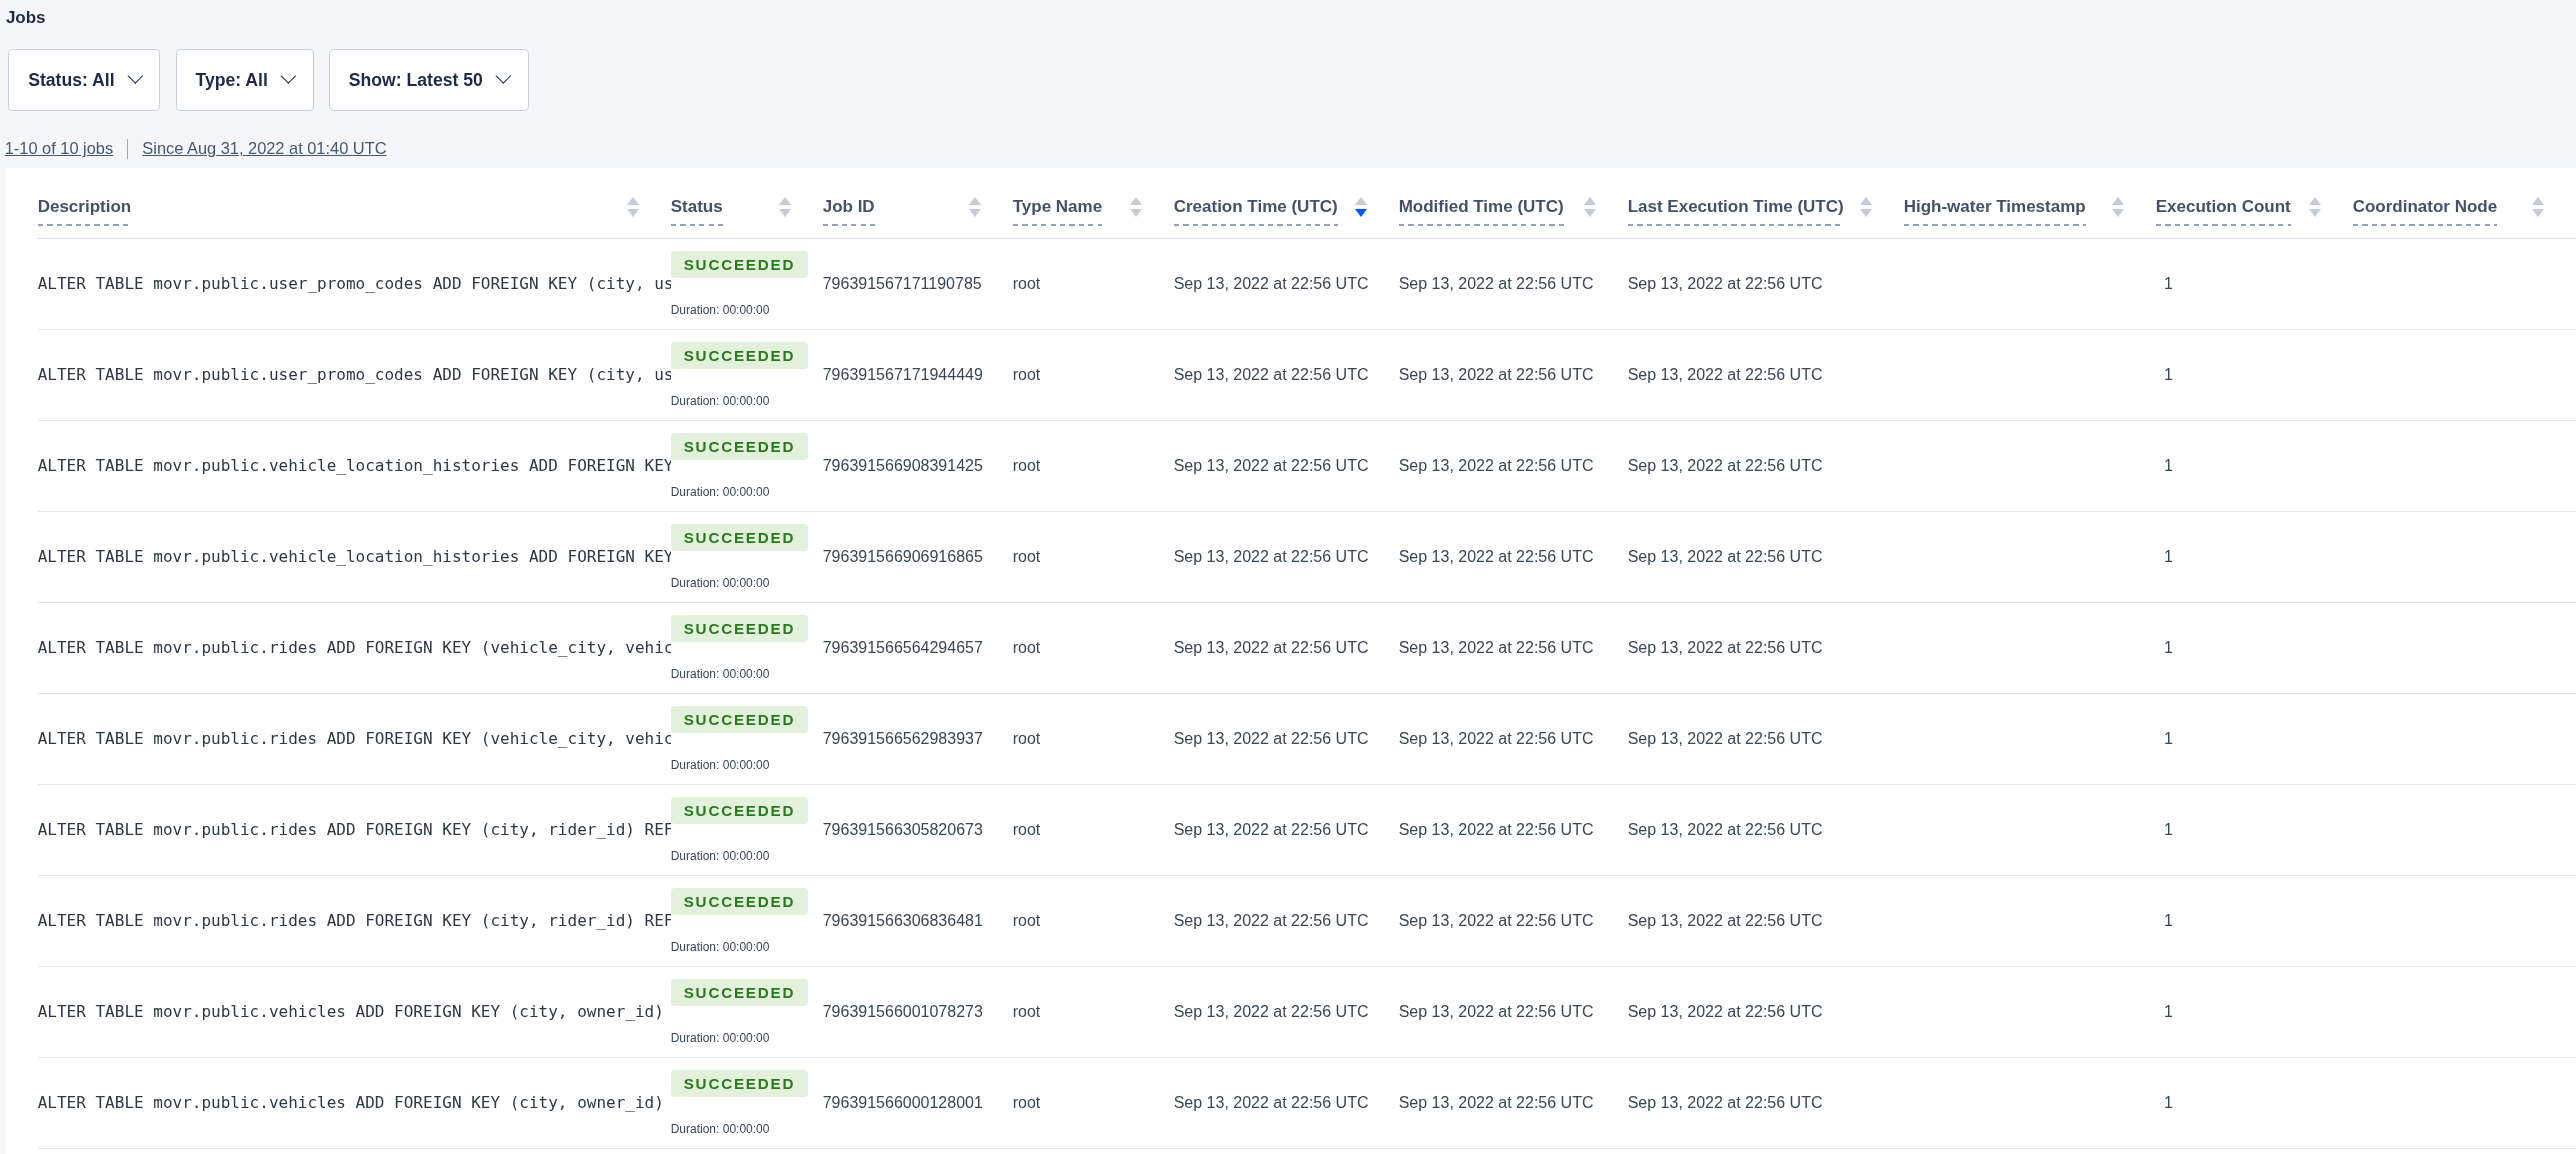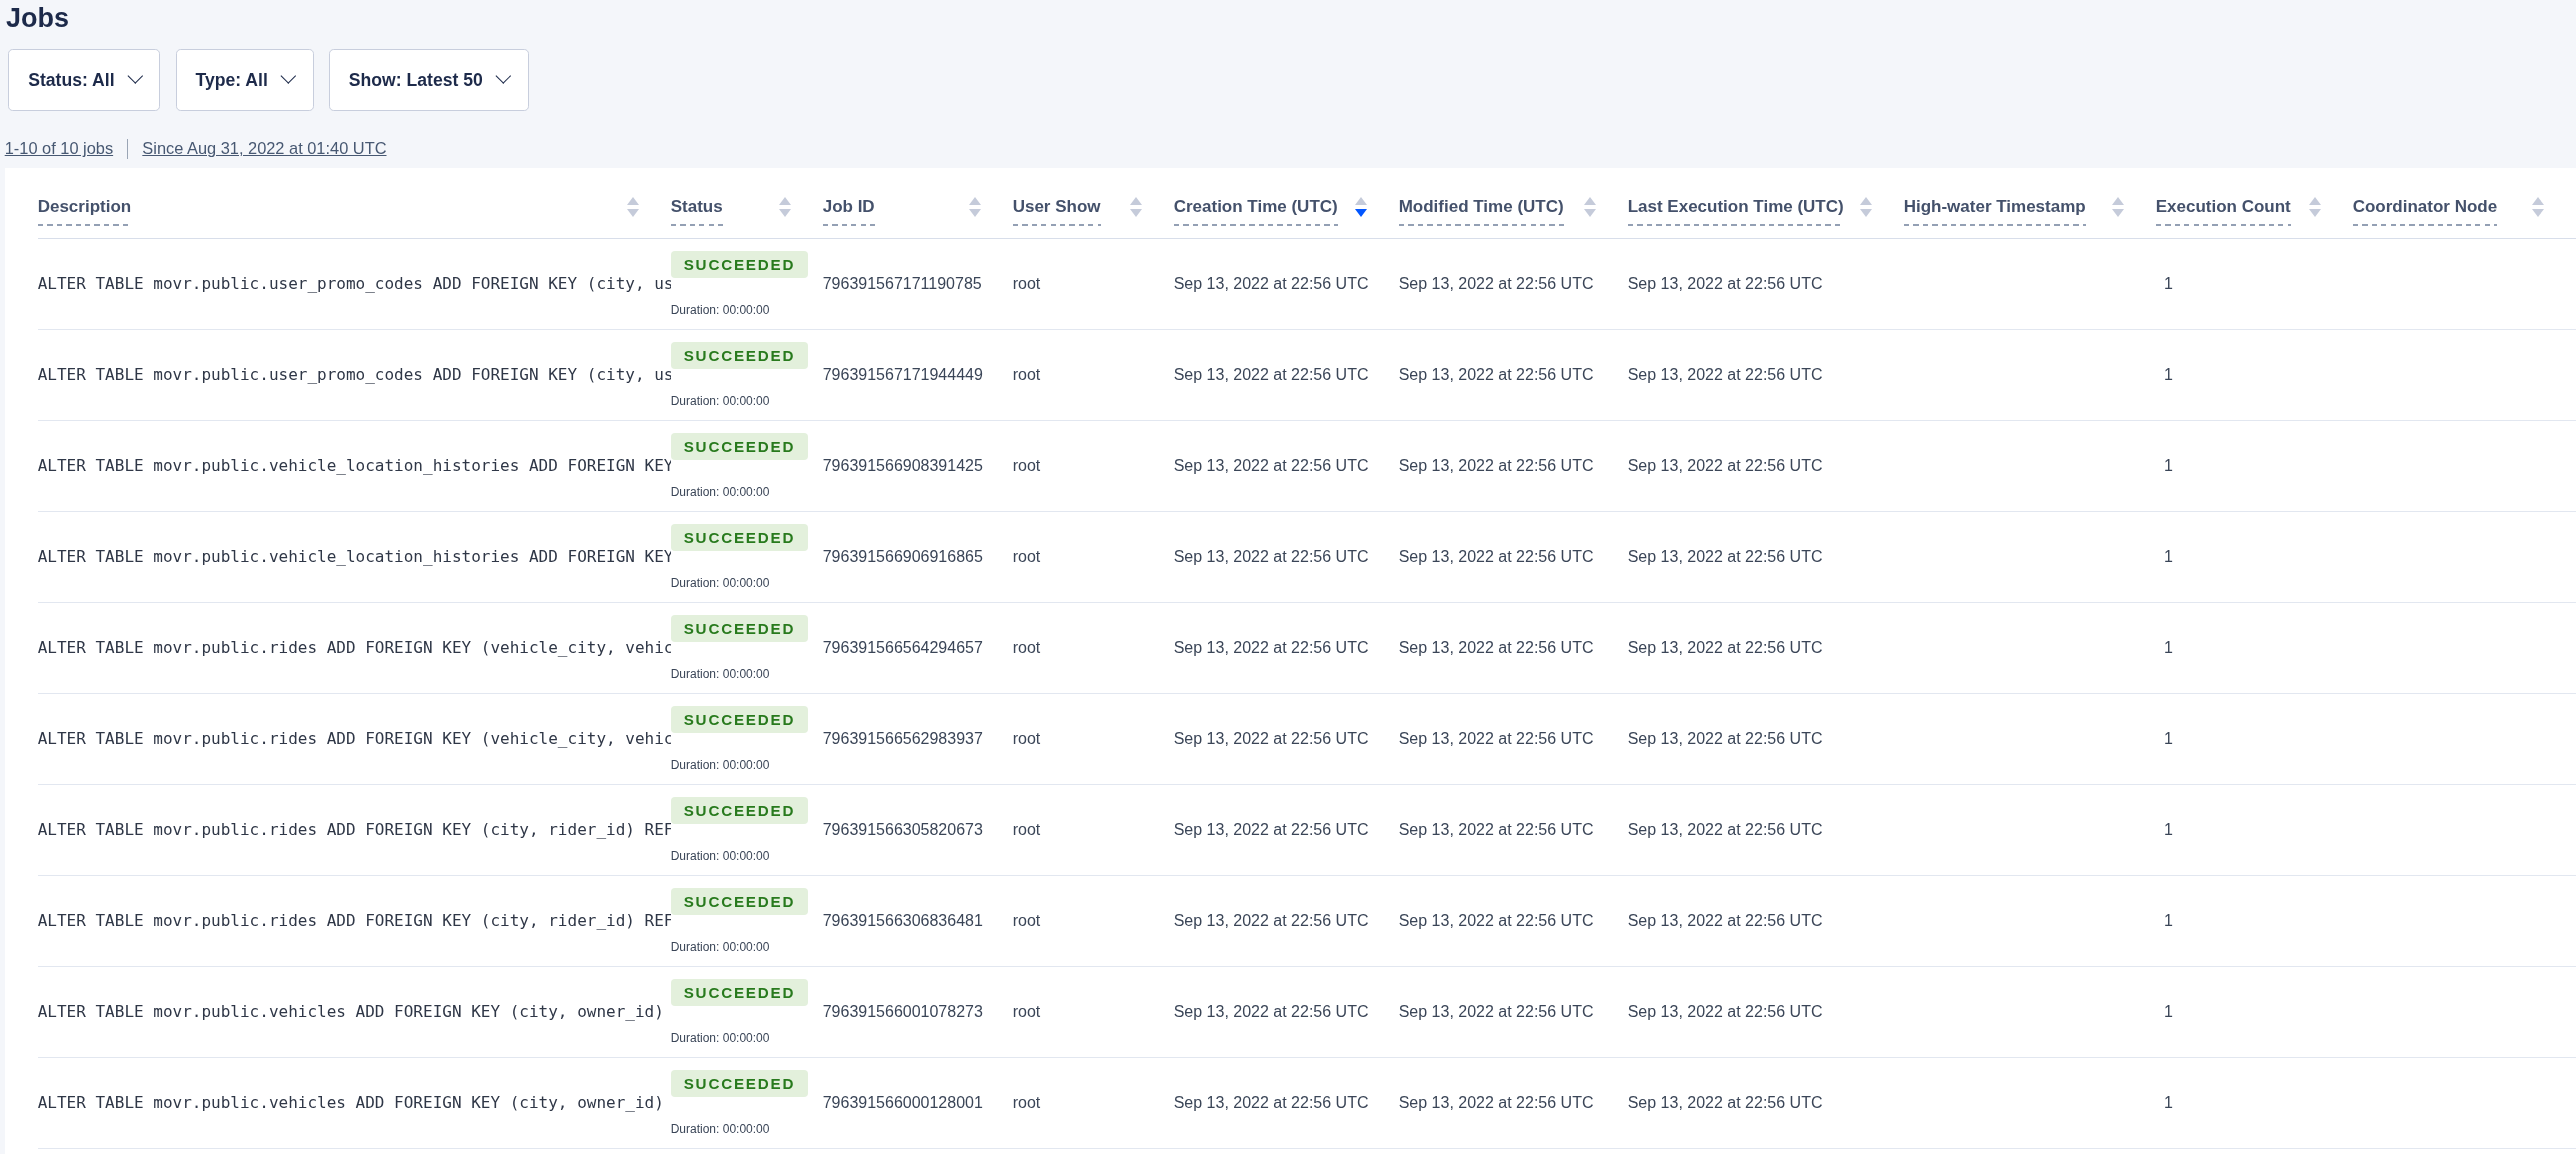--- a/index.html
+++ b/index.html
@@ -20,21 +20,21 @@
   *{margin:0;padding:0;box-sizing:border-box;}
   html,body{width:2576px;height:1155px;overflow:hidden;}
   body{
     background:var(--bg);
     font-family:"Liberation Sans", sans-serif;
     color:var(--cell);
   }
   
   .page-title{
     margin:3.5px 0 0 5.9px;
-    font-size:27px;
+    font-size:17px;
     font-weight:700;
     color:var(--ink);
     line-height:28px;
   }
   .filters{
     display:flex;
     gap:15.2px;
     margin:17.6px 0 0 8.2px;
   }
   .filter-btn{
@@ -254,21 +254,21 @@
       <span class="th-label">Job ID</span>
       <span class="sort">
         <span class="up"></span>
         <span class="down"></span>
       </span>
     </span>
   </th>
 
   <th>
     <span class="th-inner">
-      <span class="th-label">User Show</span>
+      <span class="th-label">Type Name</span>
       <span class="sort">
         <span class="up"></span>
         <span class="down"></span>
       </span>
     </span>
   </th>
 
   <th>
     <span class="th-inner">
       <span class="th-label">Creation Time (UTC)</span>

